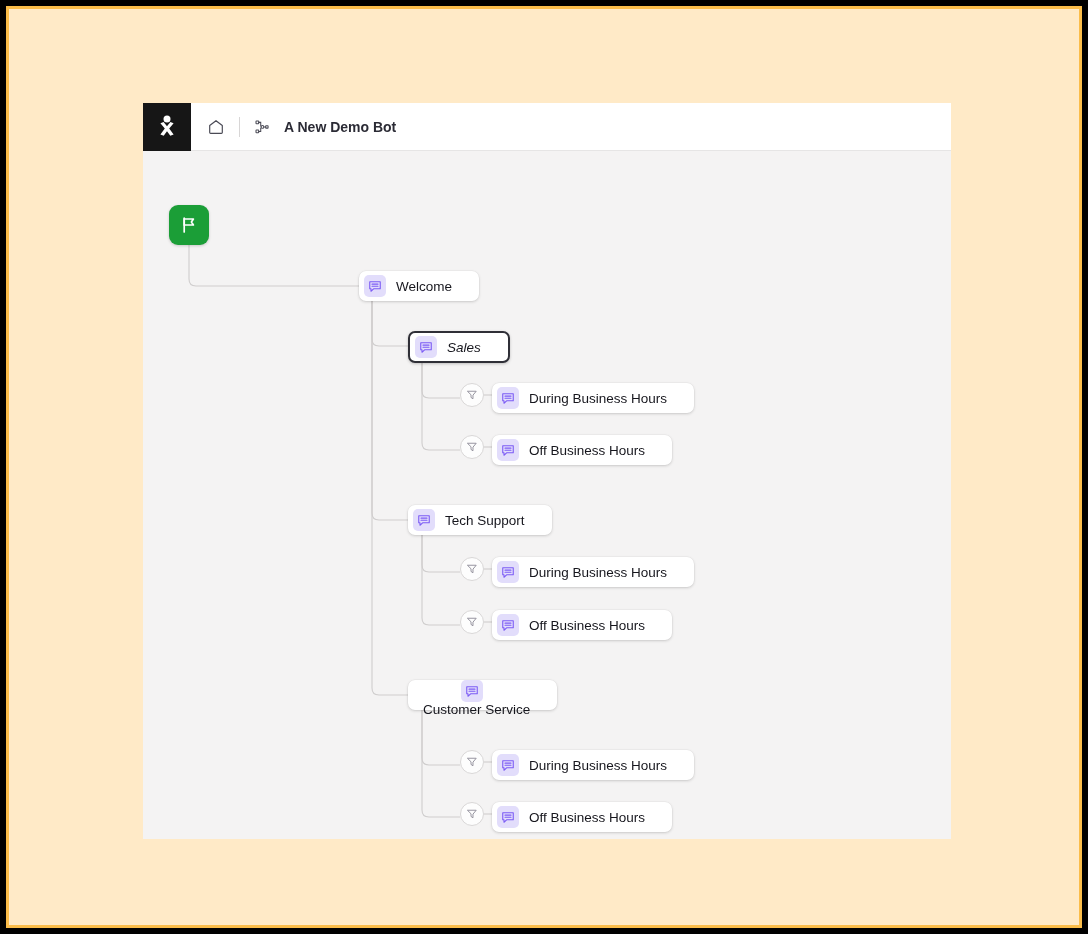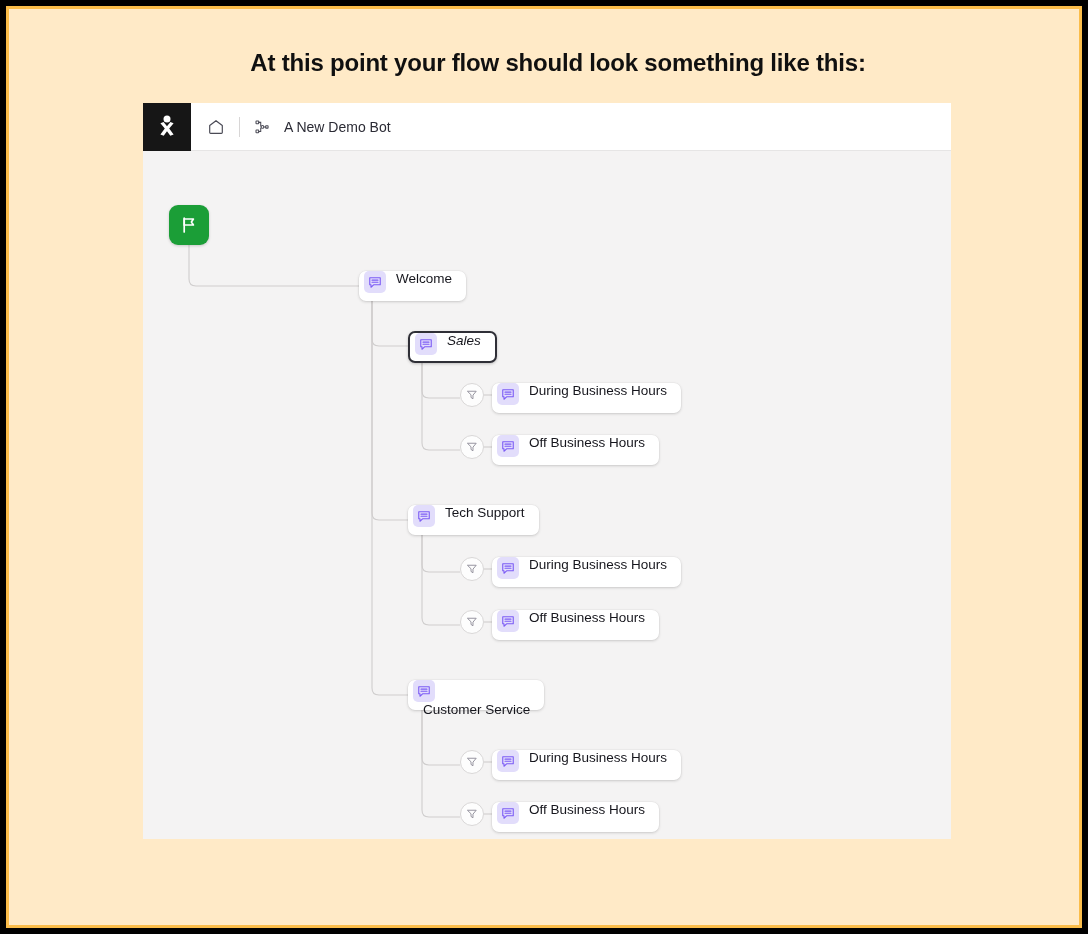--- a/index.html
+++ b/index.html
@@ -43,43 +43,43 @@
     display:flex; align-items:center; justify-content:center;
   }
   .bc {
     display:flex; align-items:center;
     padding-left:16px; gap:10px;
   }
   .bc-divider {
     width:1px; height:20px; background:#d8d6d6; margin:0 4px;
   }
   .bc-title {
-    font-size:14px; color:#2b2b35; margin-left:4px; white-space:nowrap;
+    font-size:14px; color:#2b2b35; margin-left:4px; white-space:nowrap;font-weight:bold;
   }
 
   
   .canvas {
     position:relative;
     width:100%; height:688px;
     background:#f4f3f3;
     overflow:hidden;
   }
   .canvas svg.edges {
     position:absolute; left:0; top:0;
     width:100%; height:100%;
     pointer-events:none;
   }
 
   .node {
     position:absolute;
-    display:flex; 
+    display:flex; align-items:center;
     height:30px;
     background:#ffffff;
     border-radius:7px;
-    padding:0 14px 0 5px;
+    padding:0 27px 0 5px;
     box-shadow:0 1px 3px rgba(0,0,0,0.16), 0 0 0 0.5px rgba(0,0,0,0.04);
     white-space:nowrap;
   }
   .node.selected {
     border:2px solid #2f2f37;
     box-shadow:0 1px 3px rgba(0,0,0,0.22);
     height:32px;
     font-style:italic;
   }
   .node .label {
@@ -106,21 +106,20 @@
     background:#fdfdfd;
     border:1px solid #d9d7d7;
     display:flex; align-items:center; justify-content:center;
   }
 </style>
 </head>
 <body>
 
 <div id="page">
 
-  <div class="heading">At this point your flow should look something like this:</div>
 
   <div id="app">
 
     <div class="topbar">
 
       <div class="logo-tile">
         <svg width="26" height="26" viewBox="0 0 26 26" aria-hidden="true">
           <circle cx="13" cy="5.1" r="3.5" fill="#ffffff"></circle>
           <path d="M6.4 9.2 L9.6 8.1 L13 12.2 L16.4 8.1 L19.6 9.2 L15.2 14.6 L19.6 20.6 L16.3 21.8 L13 17.3 L9.7 21.8 L6.4 20.6 L10.8 14.6 Z" fill="#ffffff"></path>
         </svg>

